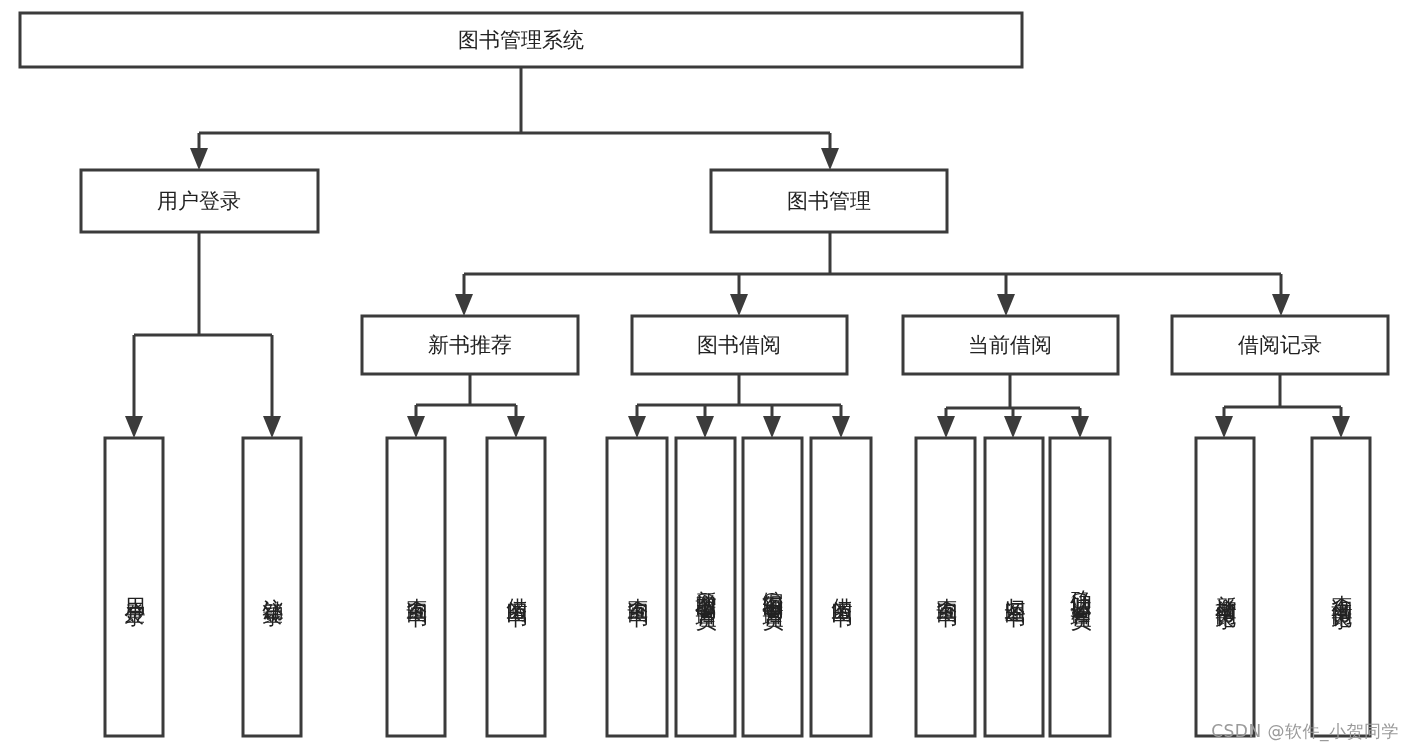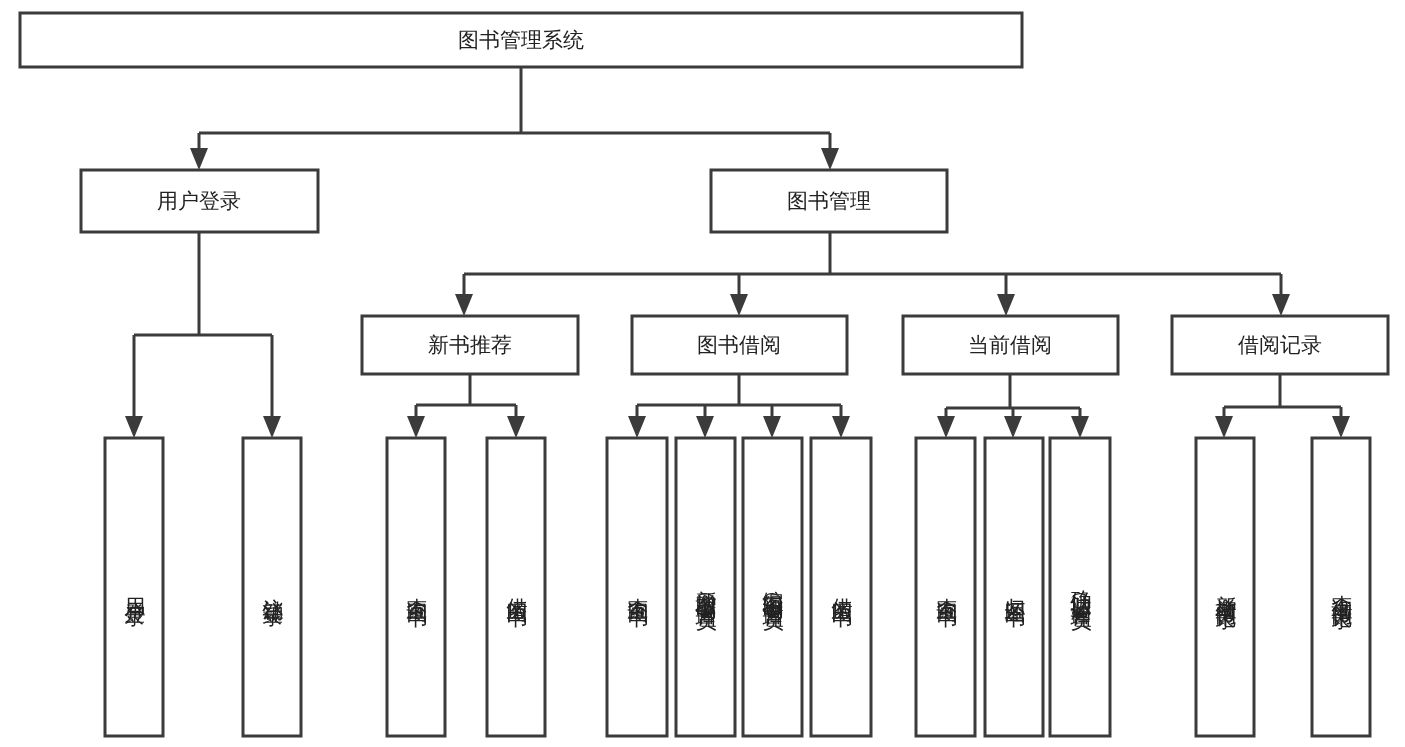--- a/index.html
+++ b/index.html
@@ -198,13 +198,14 @@
     <g>
       <rect class="node-box" x="1196" y="438" width="58" height="298"></rect>
       <text class="node-label vert" x="1225" y="587">新增借阅记录</text>
     </g>
     <g>
       <rect class="node-box" x="1312" y="438" width="58" height="298"></rect>
       <text class="node-label vert" x="1341" y="587">查询借阅记录</text>
     </g>
   </svg>
 
+  <div class="watermark">CSDN @软件_小贺同学</div>
 </div>
 
 </body></html>

